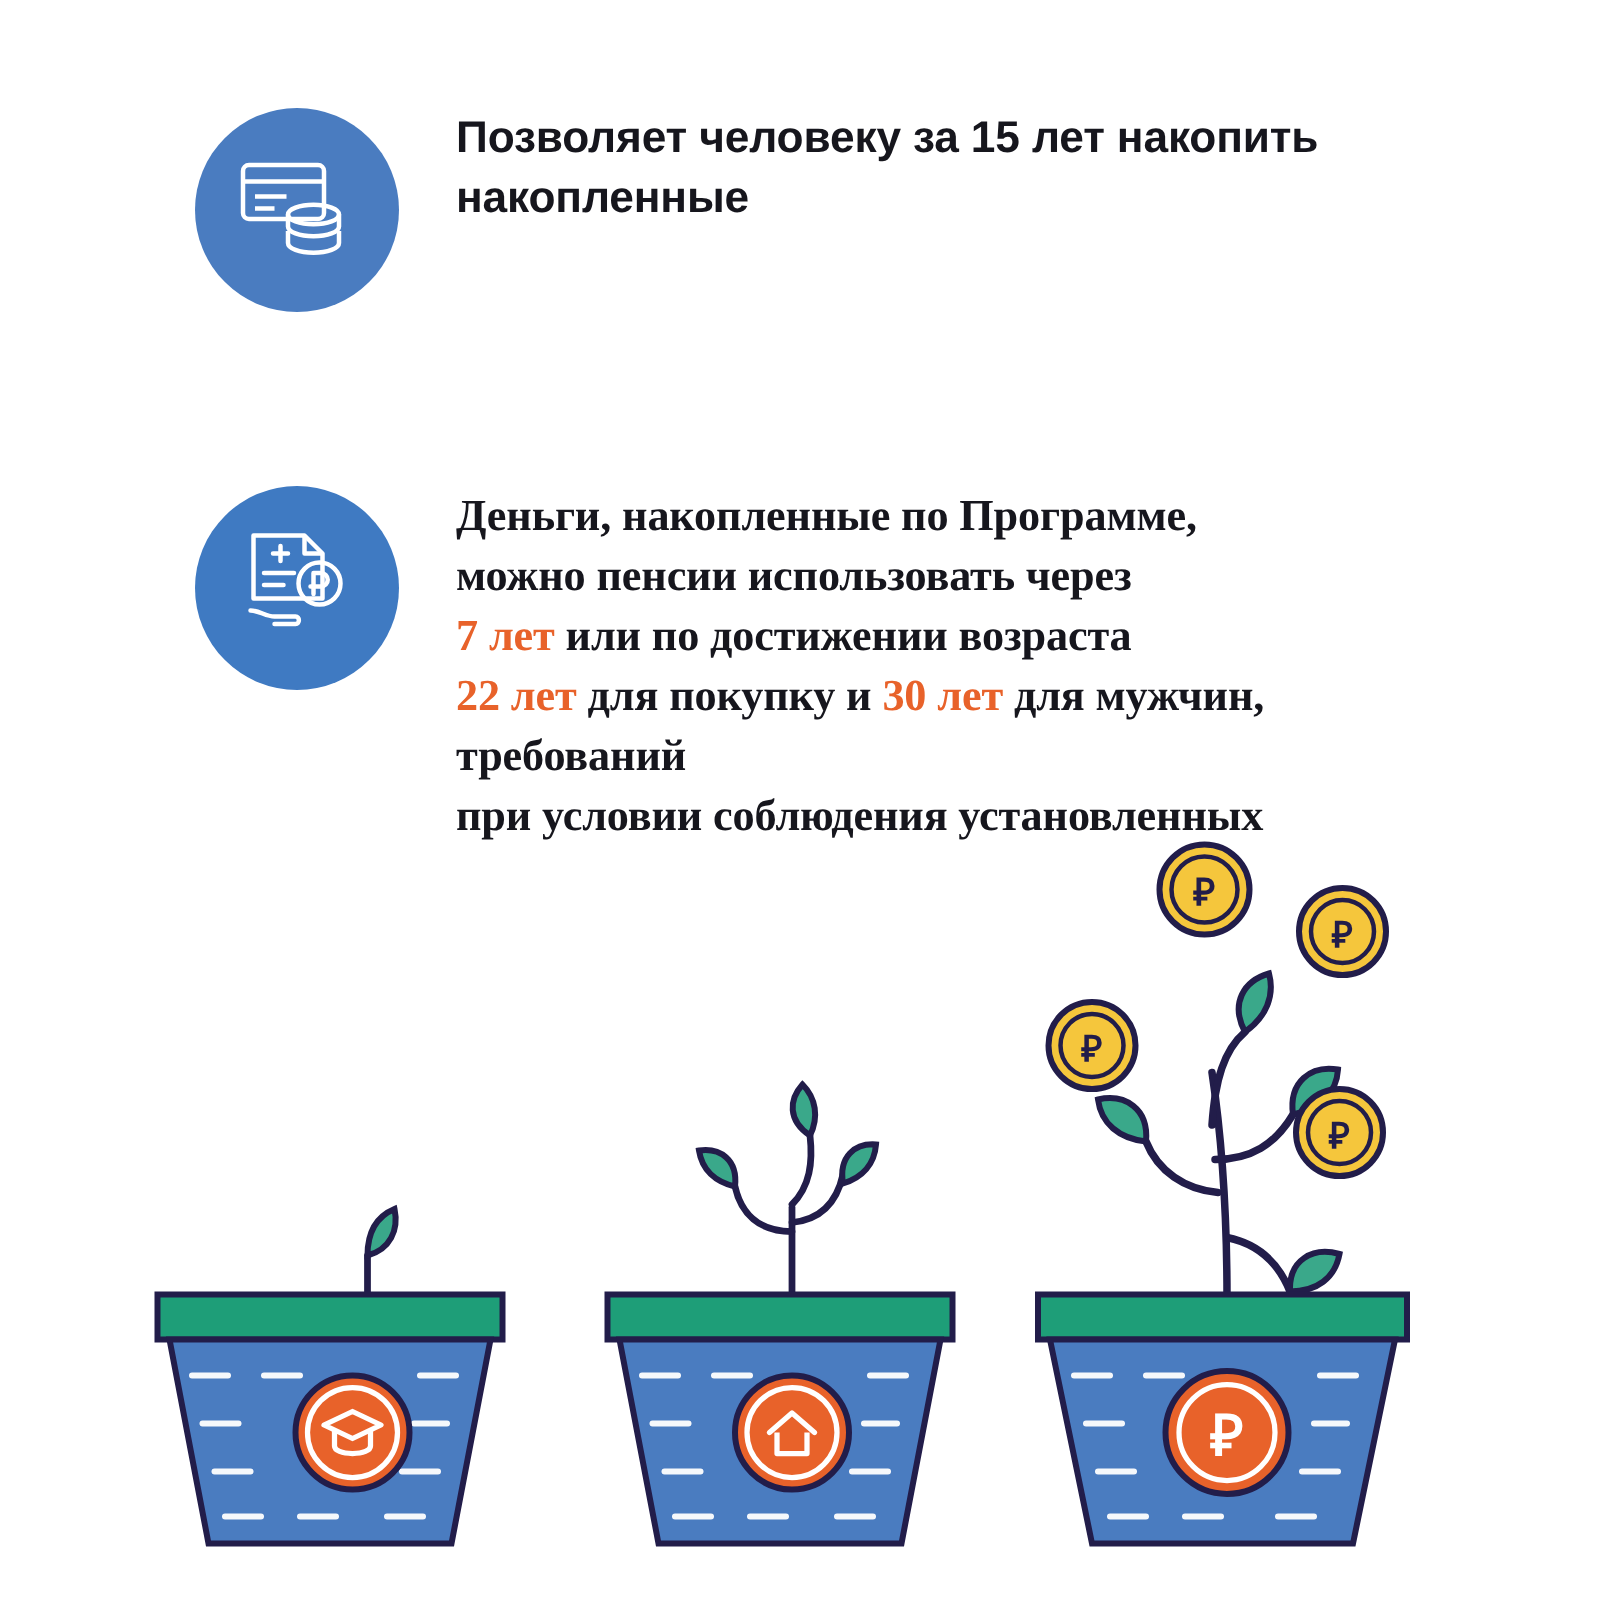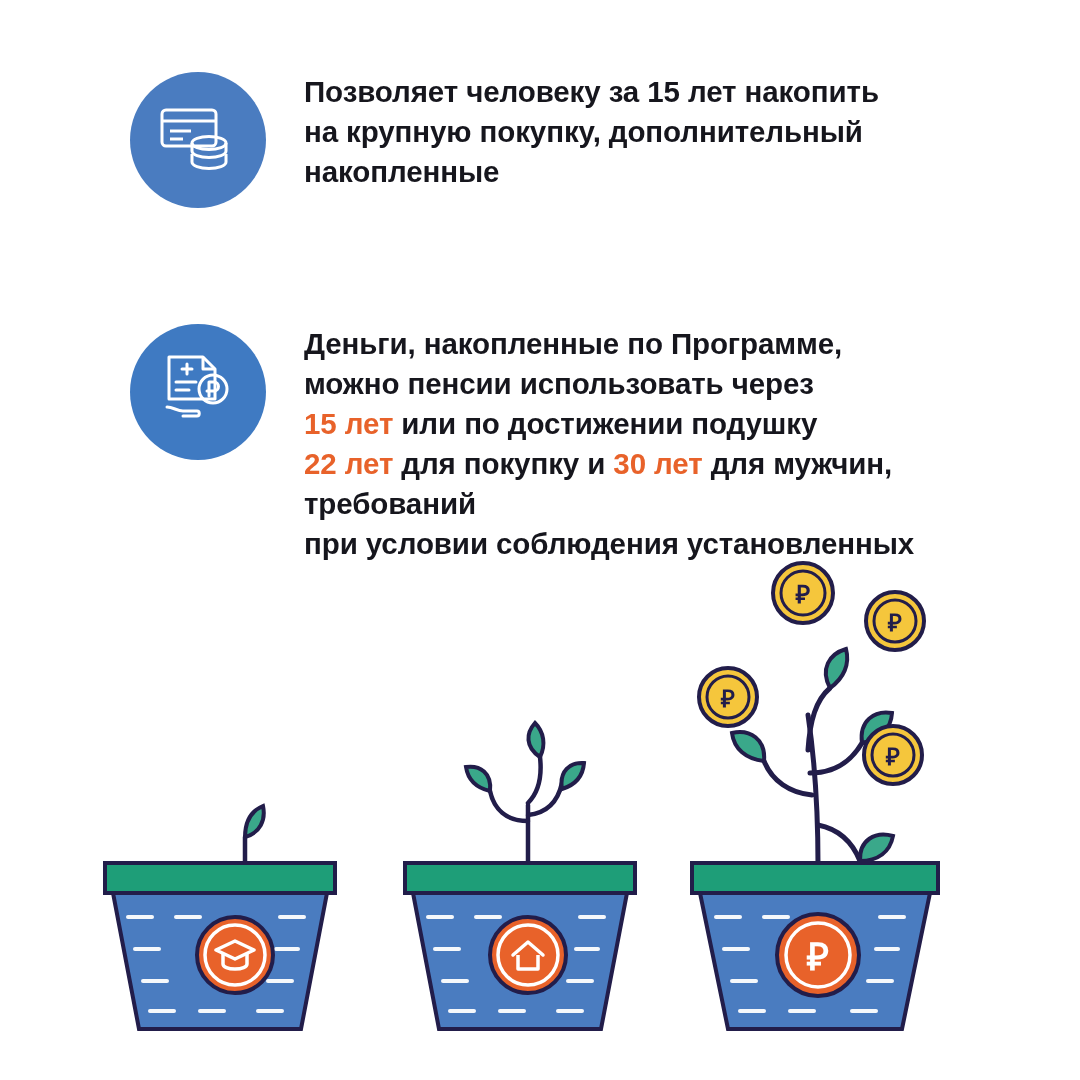--- a/index.html
+++ b/index.html
@@ -22,21 +22,21 @@
     border-radius: 22px;
   }
 
   
   .bullet {
     position: absolute;
     display: flex;
     align-items: flex-start;
   }
   .bullet-1 { left: 130px; top: 72px; }
-  .bullet-2 { left: 130px; top: 324px; }
+  .bullet-2 { left: 130px; top: 324px; font-family: Liberation Serif, serif; }
 
   .badge {
     width: 136px;
     height: 136px;
     border-radius: 50%;
     background: #4a7cc0;
     flex: 0 0 136px;
     display: flex;
     align-items: center;
     justify-content: center;
@@ -79,21 +79,20 @@
           <line x1="13" y1="29" x2="34" y2="29" stroke="#ffffff" stroke-width="3"></line>
           <line x1="13" y1="37" x2="26" y2="37" stroke="#ffffff" stroke-width="3"></line>
           <ellipse cx="52" cy="41" rx="17" ry="6.5" stroke="#ffffff" stroke-width="3"></ellipse>
           <path d="M35 41v8c0 3.6 7.6 6.5 17 6.5s17-2.9 17-6.5v-8" stroke="#ffffff" stroke-width="3"></path>
           <path d="M35 52v8c0 3.6 7.6 6.5 17 6.5s17-2.9 17-6.5v-8" stroke="#ffffff" stroke-width="3"></path>
         </svg>
       </span>
     </div>
     <div class="bullet-text">
       <div><span>Позволяет человеку за 15 лет накопить</span></div>
-      <div><span>на крупную покупку, дополнительный</span></div>
       <div><span>накопленные</span></div>
     </div>
   </div>
 
   <div class="bullet bullet-2">
     <div class="badge badge-2">
       <span>
         <svg width="86" height="86" viewBox="0 0 86 86" fill="none" xmlns="http://www.w3.org/2000/svg">
           <path d="M14 10h34l12 12v30H14z" stroke="#ffffff" stroke-width="3" stroke-linejoin="round"></path>
           <path d="M48 10v12h12" stroke="#ffffff" stroke-width="3" stroke-linejoin="round"></path>
@@ -103,21 +102,21 @@
           <circle cx="58" cy="42" r="14" stroke="#ffffff" stroke-width="3"></circle>
           <path d="M54 49V35h5a4.5 4.5 0 010 9h-7" stroke="#ffffff" stroke-width="3" stroke-linecap="round" stroke-linejoin="round"></path>
           <path d="M12 60c6 0 10 4 16 4h14c3 0 3 5 0 5H28" stroke="#ffffff" stroke-width="3" stroke-linecap="round" stroke-linejoin="round"></path>
         </svg>
       </span>
     </div>
     <div class="bullet-text">
       <div><span>Деньги, накопленные по Программе,</span></div>
       <div><span>можно пенсии использовать через</span></div>
       <div>
-        <span class="hl">15 лет</span><span> или по достижении подушку</span>
+        <span class="hl">7 лет</span><span> или по достижении возраста</span>
       </div>
       <div>
         <span class="hl">22 лет</span><span> для покупку и </span><span class="hl">30 лет</span><span> для мужчин,</span>
       </div>
       <div><span>требований</span></div>
       <div><span>при условии соблюдения установленных</span></div>
     </div>
   </div>
 
   <div class="plants">

